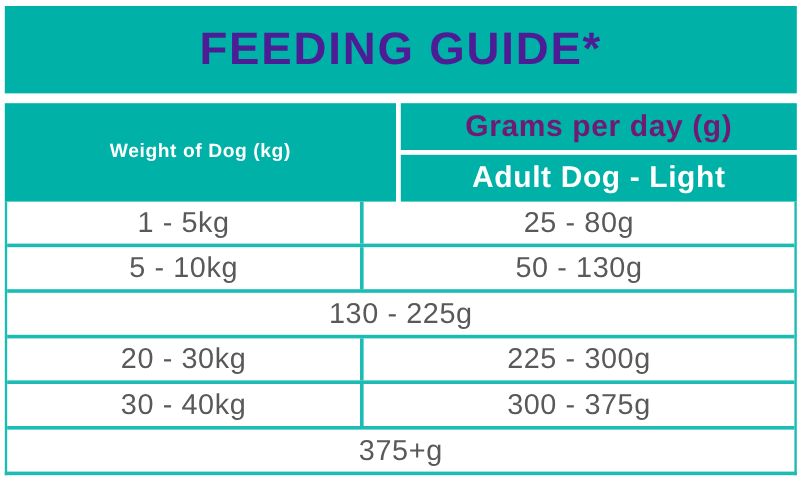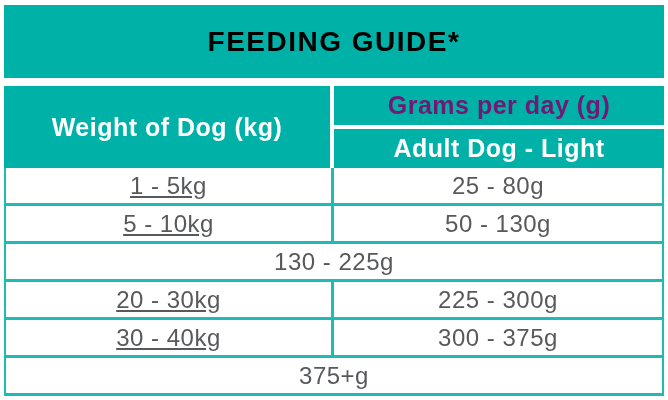--- a/index.html
+++ b/index.html
@@ -13,31 +13,31 @@
     font-family:"Liberation Sans", sans-serif;
   }
   .card{position:absolute;left:4px;top:5px;width:660px;height:391px;}
 
   
   .title-banner{
     height:73px;background:var(--teal);
     display:flex;align-items:center;justify-content:center;
   }
   .title-banner span{
-    color:#000000;font-weight:bold;font-size:28px;letter-spacing:1.5px;
+    color:#4c1d95;font-weight:bold;font-size:38px;letter-spacing:1.5px;
   }
 
   .hgap{height:8px;background:#ffffff;}
 
   
   .header{display:flex;height:82px;}
   .header-left{
     width:326px;background:var(--teal);
     display:flex;align-items:center;justify-content:center;
-    color:#fff;font-weight:bold;font-size:25px;letter-spacing:0.5px;
+    color:#fff;font-weight:bold;font-size:16px;letter-spacing:0.5px;
   }
   .vgap{width:4px;background:#ffffff;}
   .header-right{flex:1;display:flex;flex-direction:column;}
   .header-right .grp{
     height:39px;background:var(--teal);
     display:flex;align-items:center;justify-content:center;
     color:#701a75;font-weight:bold;font-size:25px;letter-spacing:0.5px;
   }
   .header-right .hrgap{height:4px;background:#ffffff;}
   .header-right .sub{
@@ -57,21 +57,21 @@
   .trow{
     display:flex;height:38px;box-sizing:border-box;
     border-bottom:3px solid var(--border-teal);
   }
   .trow:last-child{border-bottom:none;height:35px;}
   .tcell{
     display:flex;align-items:center;justify-content:center;
     font-size:24px;font-weight:300;color:var(--body-text);
     letter-spacing:0.5px;
   }
-  .tcell.w{width:328px;box-sizing:border-box;border-right:3px solid var(--border-teal);text-decoration:underline;}
+  .tcell.w{width:297px;box-sizing:border-box;border-right:3px solid var(--border-teal);}
   .tcell.g{flex:1;}
 </style>
 </head>
 <body>
 
 <div class="card">
 
   <div class="title-banner">
     <span>FEEDING GUIDE*</span>
   </div>

